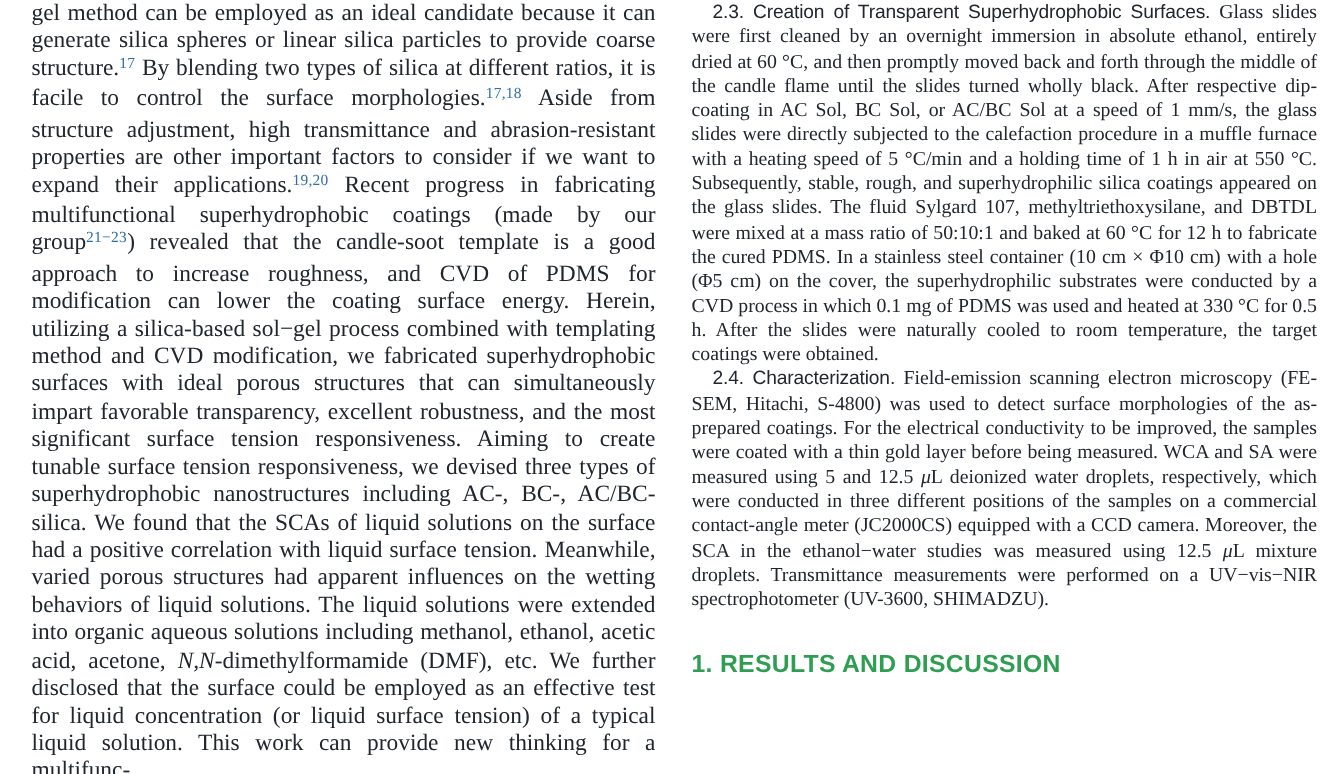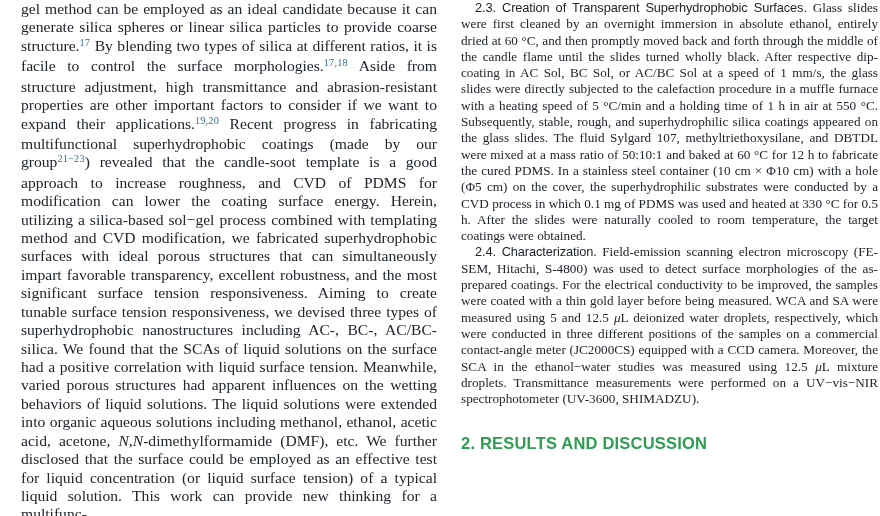--- a/index.html
+++ b/index.html
@@ -58,16 +58,16 @@
 
 <div class="page">
 
   <div class="col col-left">
     <p class="body"><span>gel method can be employed as an ideal candidate because it can generate silica spheres or linear silica particles to provide coarse structure.</span><span class="seg-sup">17</span><span> By blending two types of silica at different ratios, it is facile to control the surface morphologies.</span><span class="seg-sup">17,18</span><span> Aside from structure adjustment, high transmittance and abrasion-resistant properties are other important factors to consider if we want to expand their applications.</span><span class="seg-sup">19,20</span><span> Recent progress in fabricating multifunctional superhydrophobic coatings (made by our group</span><span class="seg-sup">21−23</span><span>) revealed that the candle-soot template is a good approach to increase roughness, and CVD of PDMS for modification can lower the coating surface energy. Herein, utilizing a silica-based sol−gel process combined with templating method and CVD modification, we fabricated superhydrophobic surfaces with ideal porous structures that can simultaneously impart favorable transparency, excellent robustness, and the most significant surface tension responsiveness. Aiming to create tunable surface tension responsiveness, we devised three types of superhydrophobic nanostructures including AC-, BC-, AC/BC-silica. We found that the SCAs of liquid solutions on the surface had a positive correlation with liquid surface tension. Meanwhile, varied porous structures had apparent influences on the wetting behaviors of liquid solutions. The liquid solutions were extended into organic aqueous solutions including methanol, ethanol, acetic acid, acetone, </span><span class="seg-i">N,N</span><span>-dimethylformamide (DMF), etc. We further disclosed that the surface could be employed as an effective test for liquid concentration (or liquid surface tension) of a typical liquid solution. This work can provide new thinking for a multifunc-</span></p>
   </div>
 
   <div class="col col-right">
     <p class="body"><span class="seg-h">2.3. Creation of Transparent Superhydrophobic Surfaces.</span><span> Glass slides were first cleaned by an overnight immersion in absolute ethanol, entirely dried at 60 °C, and then promptly moved back and forth through the middle of the candle flame until the slides turned wholly black. After respective dip-coating in AC Sol, BC Sol, or AC/BC Sol at a speed of 1 mm/s, the glass slides were directly subjected to the calefaction procedure in a muffle furnace with a heating speed of 5 °C/min and a holding time of 1 h in air at 550 °C. Subsequently, stable, rough, and superhydrophilic silica coatings appeared on the glass slides. The fluid Sylgard 107, methyltriethoxysilane, and DBTDL were mixed at a mass ratio of 50:10:1 and baked at 60 °C for 12 h to fabricate the cured PDMS. In a stainless steel container (10 cm × Φ10 cm) with a hole (Φ5 cm) on the cover, the superhydrophilic substrates were conducted by a CVD process in which 0.1 mg of PDMS was used and heated at 330 °C for 0.5 h. After the slides were naturally cooled to room temperature, the target coatings were obtained.</span></p>
     <p class="body"><span class="seg-h">2.4. Characterization.</span><span> Field-emission scanning electron microscopy (FE-SEM, Hitachi, S-4800) was used to detect surface morphologies of the as-prepared coatings. For the electrical conductivity to be improved, the samples were coated with a thin gold layer before being measured. WCA and SA were measured using 5 and 12.5 </span><span class="seg-i">μ</span><span>L deionized water droplets, respectively, which were conducted in three different positions of the samples on a commercial contact-angle meter (JC2000CS) equipped with a CCD camera. Moreover, the SCA in the ethanol−water studies was measured using 12.5 </span><span class="seg-i">μ</span><span>L mixture droplets. Transmittance measurements were performed on a UV−vis−NIR spectrophotometer (UV-3600, SHIMADZU).</span></p>
-    <h2 class="results-heading">2. RESULTS AND DISCUSSION</h2>
+    <h2 class="results-heading">1. RESULTS AND DISCUSSION</h2>
   </div>
 
 </div>
 
 </body></html>

